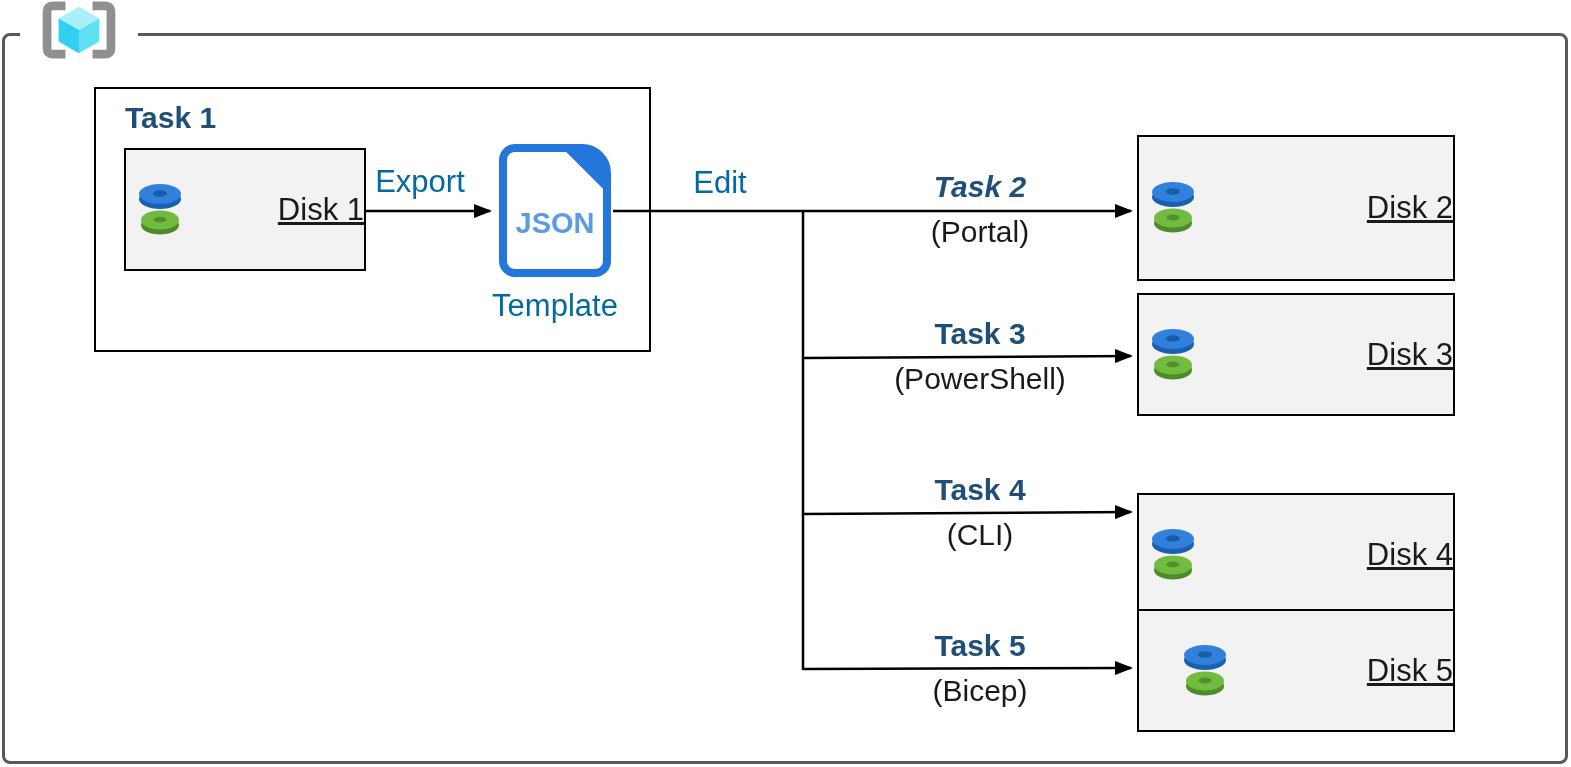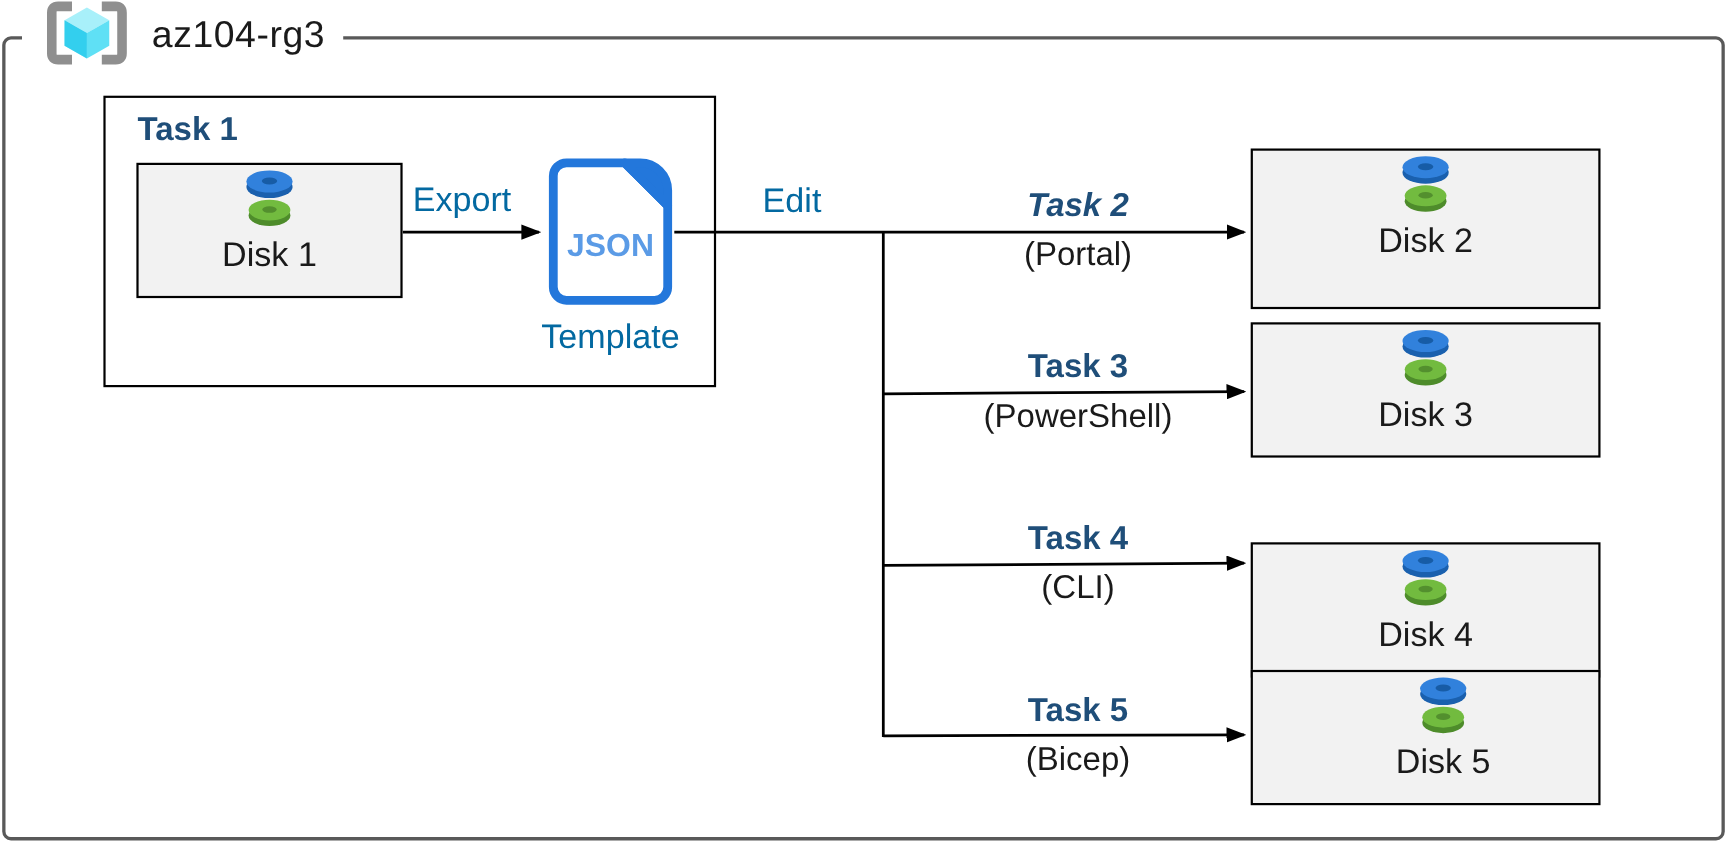--- a/index.html
+++ b/index.html
@@ -43,24 +43,25 @@
   .task1-title {
     left: 125px; top: 101px;
     font-size: 30px; font-weight: bold; color: #1F4E79;
     z-index: 2;
   }
 
   
   .disk-card {
     background: #F2F2F2;
     border: 2.5px solid #000000;
-    display: flex; flex-direction: column;
-    align-items: center; justify-content: flex-start;
+    display: flex; 
+    align-items: center; justify-content: space-between;
     gap: 1px;
     z-index: 2;
+    text-decoration: underline;
   }
   .disk-label { font-size: 31px; color: #1a1a1a; }
   .disk-1 { left: 124px; top: 148px; width: 242px; height: 123px; }
   .disk-2 { left: 1137px; top: 135px; width: 318px; height: 146px; }
   .disk-3 { left: 1137px; top: 293px; width: 318px; height: 123px; }
   .disk-4 { left: 1137px; top: 451px; width: 318px; height: 123px; margin-top: 42px; }
   .disk-5 { left: 1137px; top: 609px; width: 318px; height: 123px; padding-left: 32px; }
 
   
   .json-icon-wrap { left: 498px; top: 143px; z-index: 2; }
@@ -111,21 +112,20 @@
     <span>
       <svg width="86" height="60" viewBox="0 0 88 62">
         <path d="M30,6 H17 Q11,6 11,12 V50 Q11,56 17,56 H30" fill="none" stroke="#8F8F8F" stroke-width="9"></path>
         <path d="M58,6 H71 Q77,6 77,12 V50 Q77,56 71,56 H58" fill="none" stroke="#8F8F8F" stroke-width="9"></path>
         <polygon points="44,7 65,19 44,31 23,19" fill="#A8F0FA"></polygon>
         <polygon points="23,19 44,31 44,55 23,43" fill="#38D3F0"></polygon>
         <polygon points="65,19 44,31 44,55 65,43" fill="#5FE0F5"></polygon>
         <polygon points="23,19 33,25 44,31 44,55 23,43" fill="#2FC9EC" opacity="0.45"></polygon>
       </svg>
     </span>
-    <span class="rg-name">az104-rg3</span>
   </div>
 
   <div class="abs task1-box"></div>
   <div class="abs task1-title">Task 1</div>
 
   <div class="abs disk-card disk-1">
     <span>
       <svg width="68" height="58" viewBox="0 0 66 58">
         <ellipse cx="33" cy="20" rx="21" ry="10" fill="#1A60AE"></ellipse>
         <ellipse cx="33" cy="15" rx="21" ry="10" fill="#3181DC"></ellipse>

